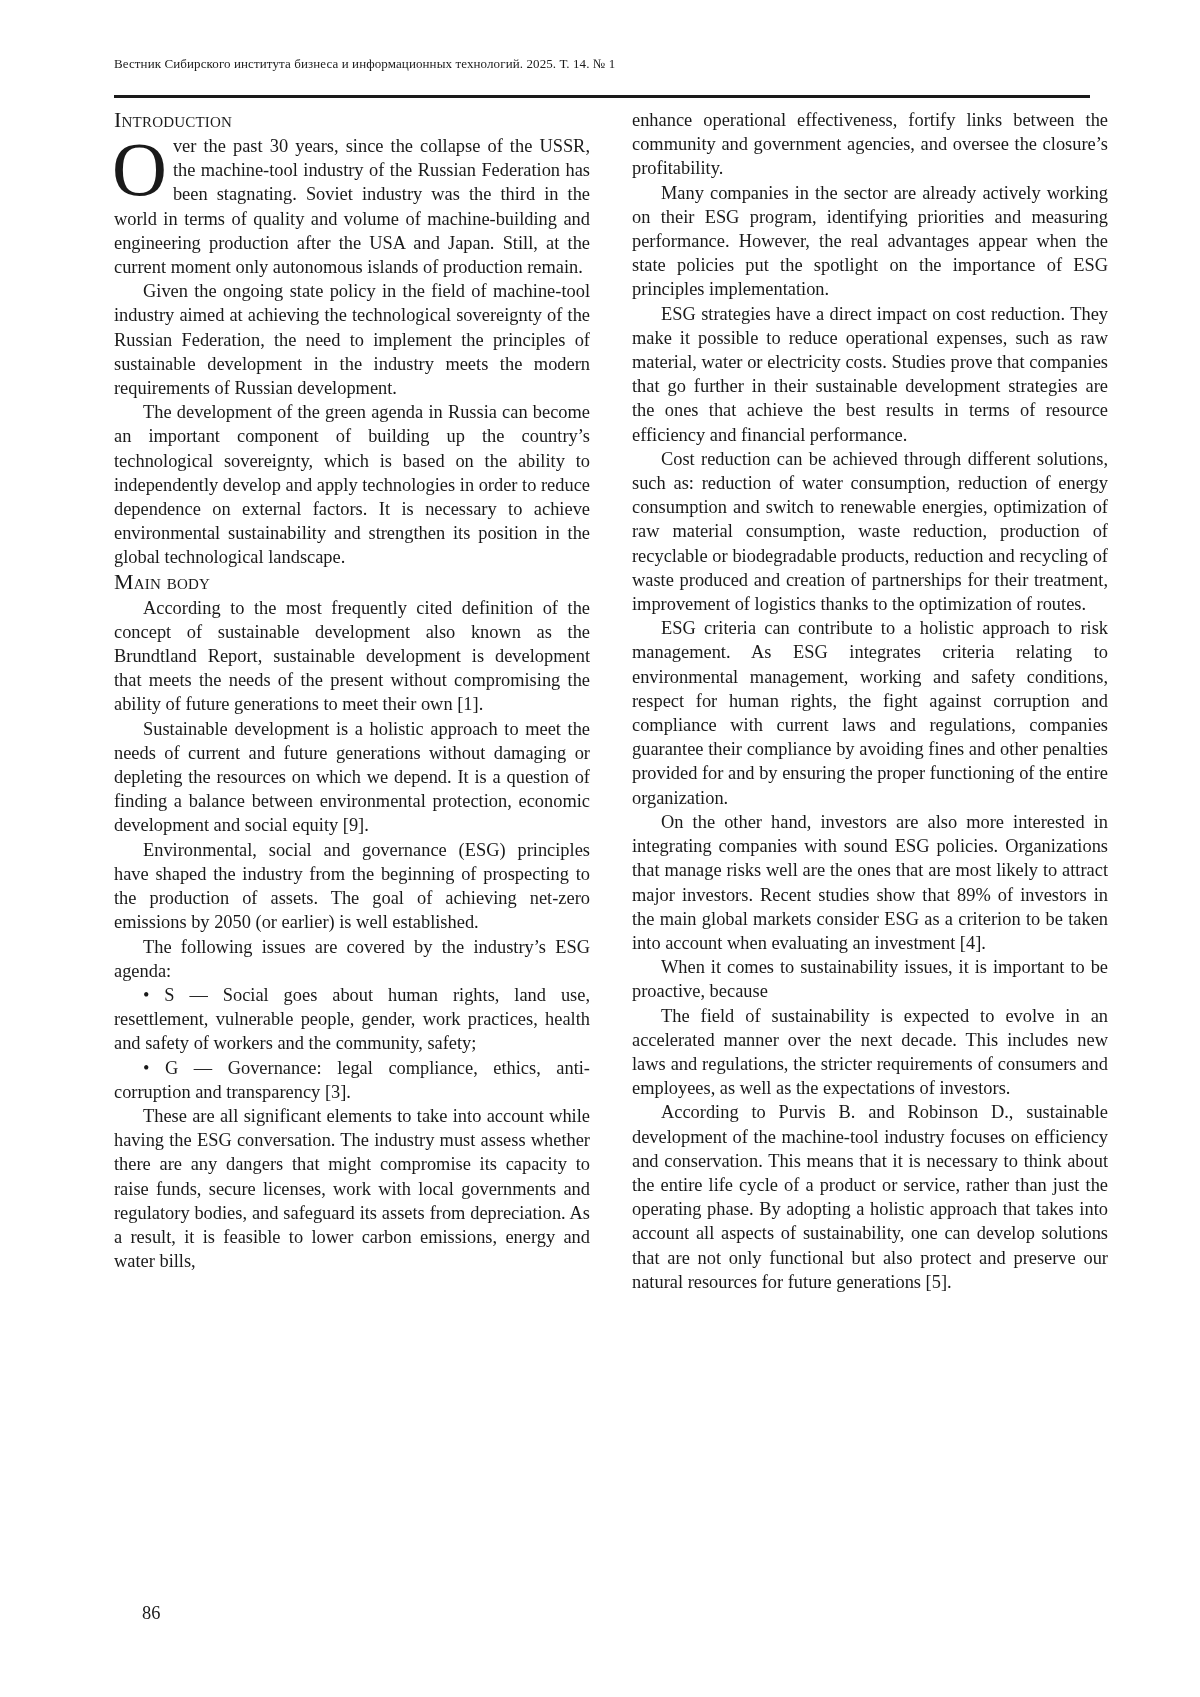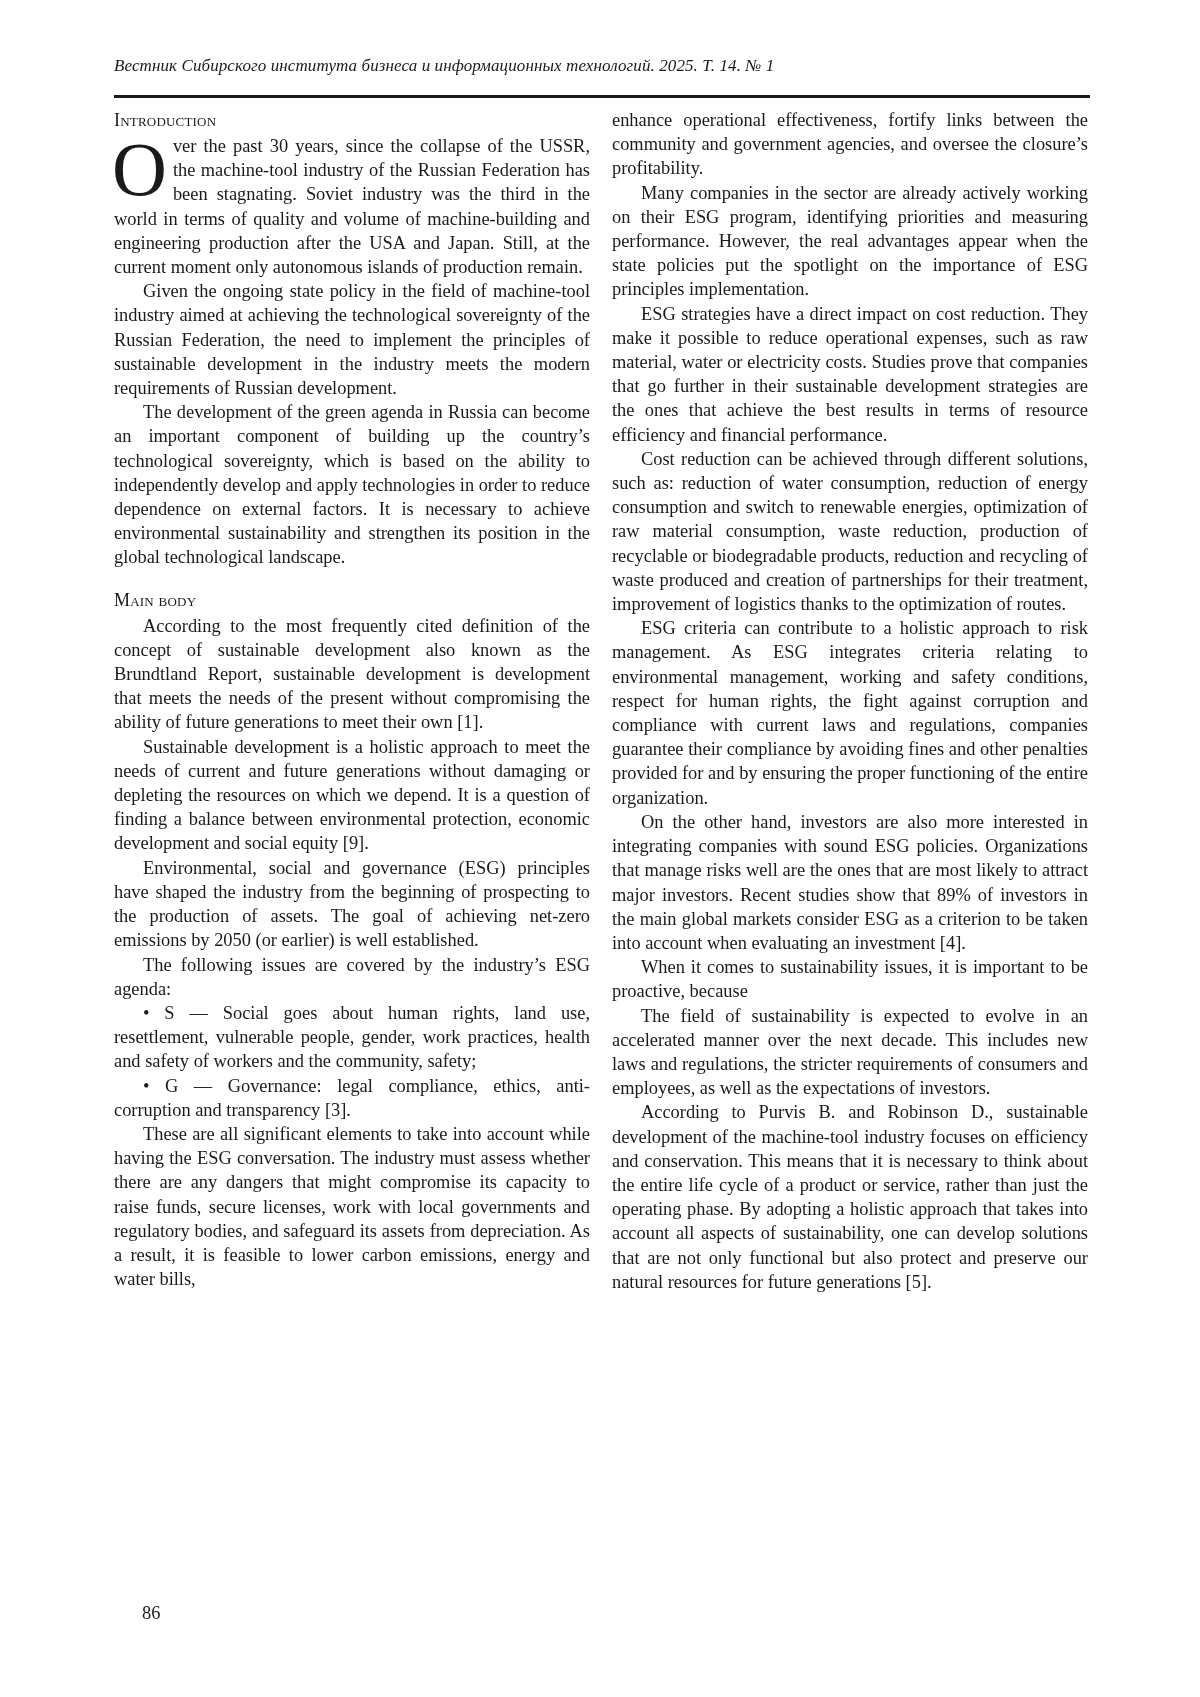--- a/index.html
+++ b/index.html
@@ -3,42 +3,42 @@
 <meta charset="utf-8">
 <style>
   html, body { margin: 0; padding: 0; background: #ffffff; }
   body {
     width: 1200px; height: 1697px; position: relative; overflow: hidden;
     font-family: "Liberation Serif", "DejaVu Serif", serif;
     color: #1a1a1a;
   }
   .running-header {
     position: absolute; left: 114px; top: 56px; width: 980px;
-    font-style: italic; font-size: 17px; letter-spacing: 0.1px;
+    font-size: 13px; letter-spacing: 0.1px;
   }
   .header-rule {
     position: absolute; left: 114px; top: 95px; width: 976px;
     height: 3px; background: #1a1a1a;
   }
   .col {
     position: absolute; top: 108px; width: 476px;
     font-size: 18.4px; line-height: 24.2px;
   }
   .col.left { left: 114px; }
-  .col.right { left: 612px; }
+  .col.right { left: 632px; }
   .col p {
     margin: 0; text-align: justify; text-indent: 29px;
     hyphens: manual;
   }
   .col p.noindent { text-indent: 0; }
   .section-heading {
-    font-variant: small-caps; font-size: 18px; margin: 0 0 2px 0;
+    font-variant: small-caps; font-size: 22px; margin: 0 0 2px 0;
     letter-spacing: 0.2px; line-height: 24px;
   }
-  .section-heading.spaced { margin-top: 18px; }
+  .section-heading.spaced { margin-top: 0; }
   .dropcap {
     float: left; font-size: 76px; line-height: 62px;
     margin: 4px 6px 0 -2px; padding: 0; height: 66px;
   }
   .lead-para { text-indent: 0 !important; }
   .bullet { text-indent: 29px; }
   .page-number {
     position: absolute; left: 114px; top: 1603px; font-size: 18.4px; margin-left: 28px;
   }
 </style>

